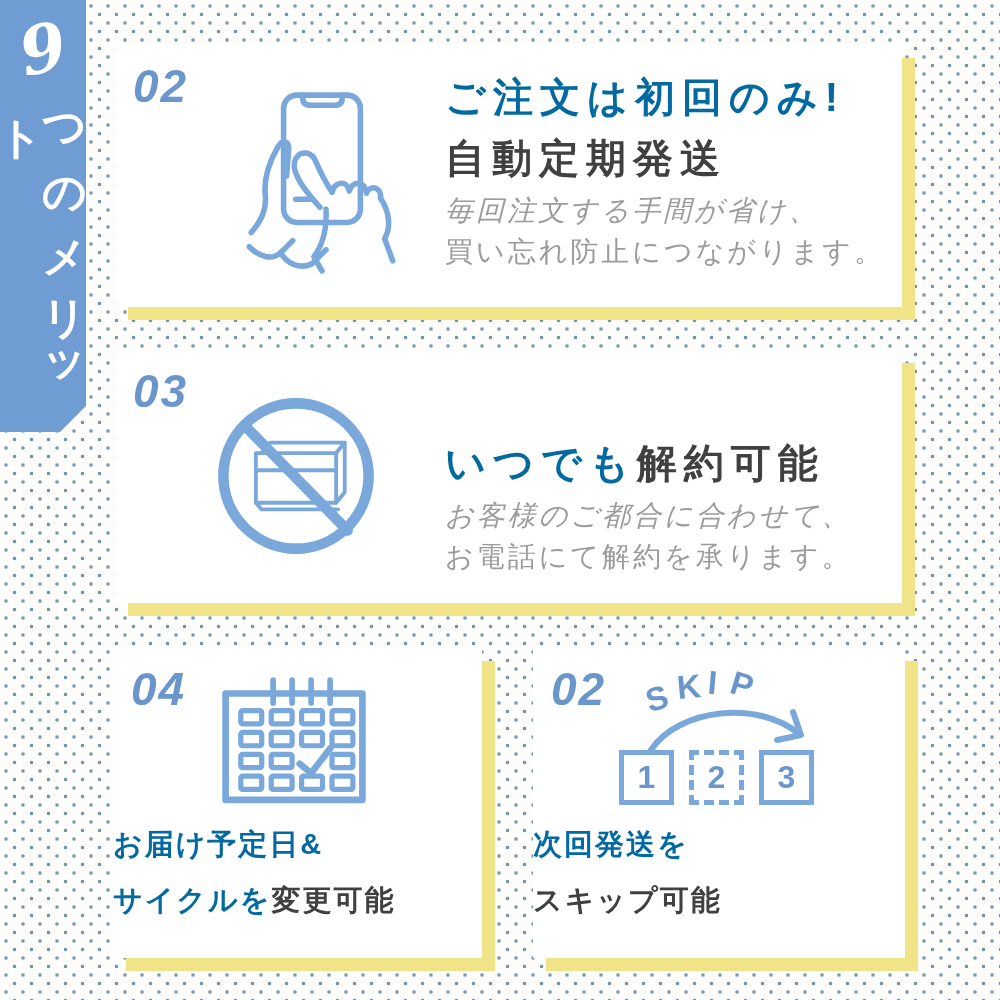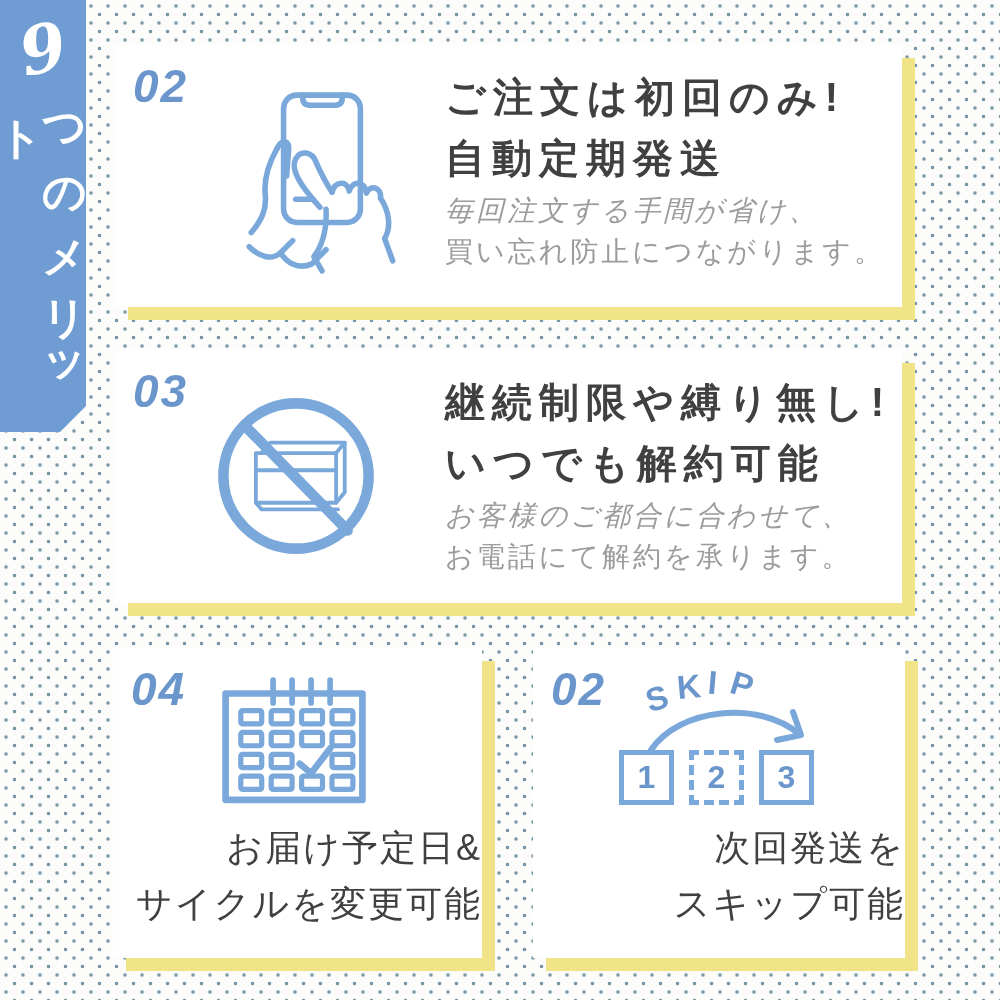--- a/index.html
+++ b/index.html
@@ -41,38 +41,38 @@
   }
   .card-02{left:115px;top:45px;width:787px;height:262px;}
   .card-03{left:115px;top:350px;width:787px;height:253px;}
   .card-04{left:113px;top:648px;width:369px;height:310px;}
   .card-05{left:533px;top:648px;width:372px;height:310px;}
   .card-number{
     position:absolute;left:18px;top:14px;
     font-size:46px;font-weight:700;font-style:italic;
     color:#6b96cb;letter-spacing:2px;text-align:center;
   }
-  .blue{color:#404040;}
+  .blue{color:#0369a1;}
   .red{color:#404040;}
   .headline{
     position:absolute;left:330px;white-space:nowrap;
     font-size:40px;font-weight:700;letter-spacing:7px;line-height:1;
   }
   .hl1{top:32px;}
   .hl2{top:93px;}
   .desc{
     position:absolute;left:330px;white-space:nowrap;
     font-size:28px;font-weight:500;letter-spacing:3px;line-height:1;
     color:#9c9c9c;
   }
   .d1{top:152px;font-style:italic;}
   .d2{top:193px;}
   .caption{
-    position:absolute;left:0;width:100%;text-align:right;white-space:nowrap;
-    font-size:36px;font-weight:400;letter-spacing:2px;line-height:1;
+    position:absolute;left:0;width:100%;text-align:left;white-space:nowrap;
+    font-size:29px;font-weight:700;letter-spacing:2px;line-height:1;
   }
   .cap1{top:182px;}
   .cap2{top:238px;}
   
   .icon{position:absolute;}
   .icon-phone{left:112px;top:40px;}
   .icon-noentry{left:95px;top:40px;}
   .icon-calendar{left:105px;top:22px;}
   .skip-letter{
     position:absolute;display:inline-block;
@@ -133,21 +133,20 @@
         <path d="M48 66 H132 V118 H48 Z"></path>
         <path d="M48 84 H132"></path>
         <path d="M54 66 L63 55 H141 L132 66"></path>
         <path d="M141 55 V107 L132 118"></path>
         <path d="M48 118 l6 7 h80"></path>
       </g>
       <circle cx="90" cy="90" r="76" stroke-width="11"></circle>
       <path d="M38 39 L144 147" stroke-width="11"></path>
     </svg>
 
-    <div class="headline hl1"><span class="blue">継続制限や</span><span class="red">縛り無し!</span></div>
     <div class="headline hl2"><span class="blue">いつでも</span><span class="red">解約可能</span></div>
     <div class="desc d1">お客様のご都合に合わせて、</div>
     <div class="desc d2">お電話にて解約を承ります。</div>
   </section>
 
   <section class="card card-04">
     <span class="card-number">04</span>
 
     <svg class="icon icon-calendar" width="152" height="142" viewBox="0 0 160 140" fill="none" stroke="#7aa8da" stroke-linecap="round" stroke-linejoin="round">
       <rect x="8" y="20" width="144" height="112" stroke-width="7"></rect>

